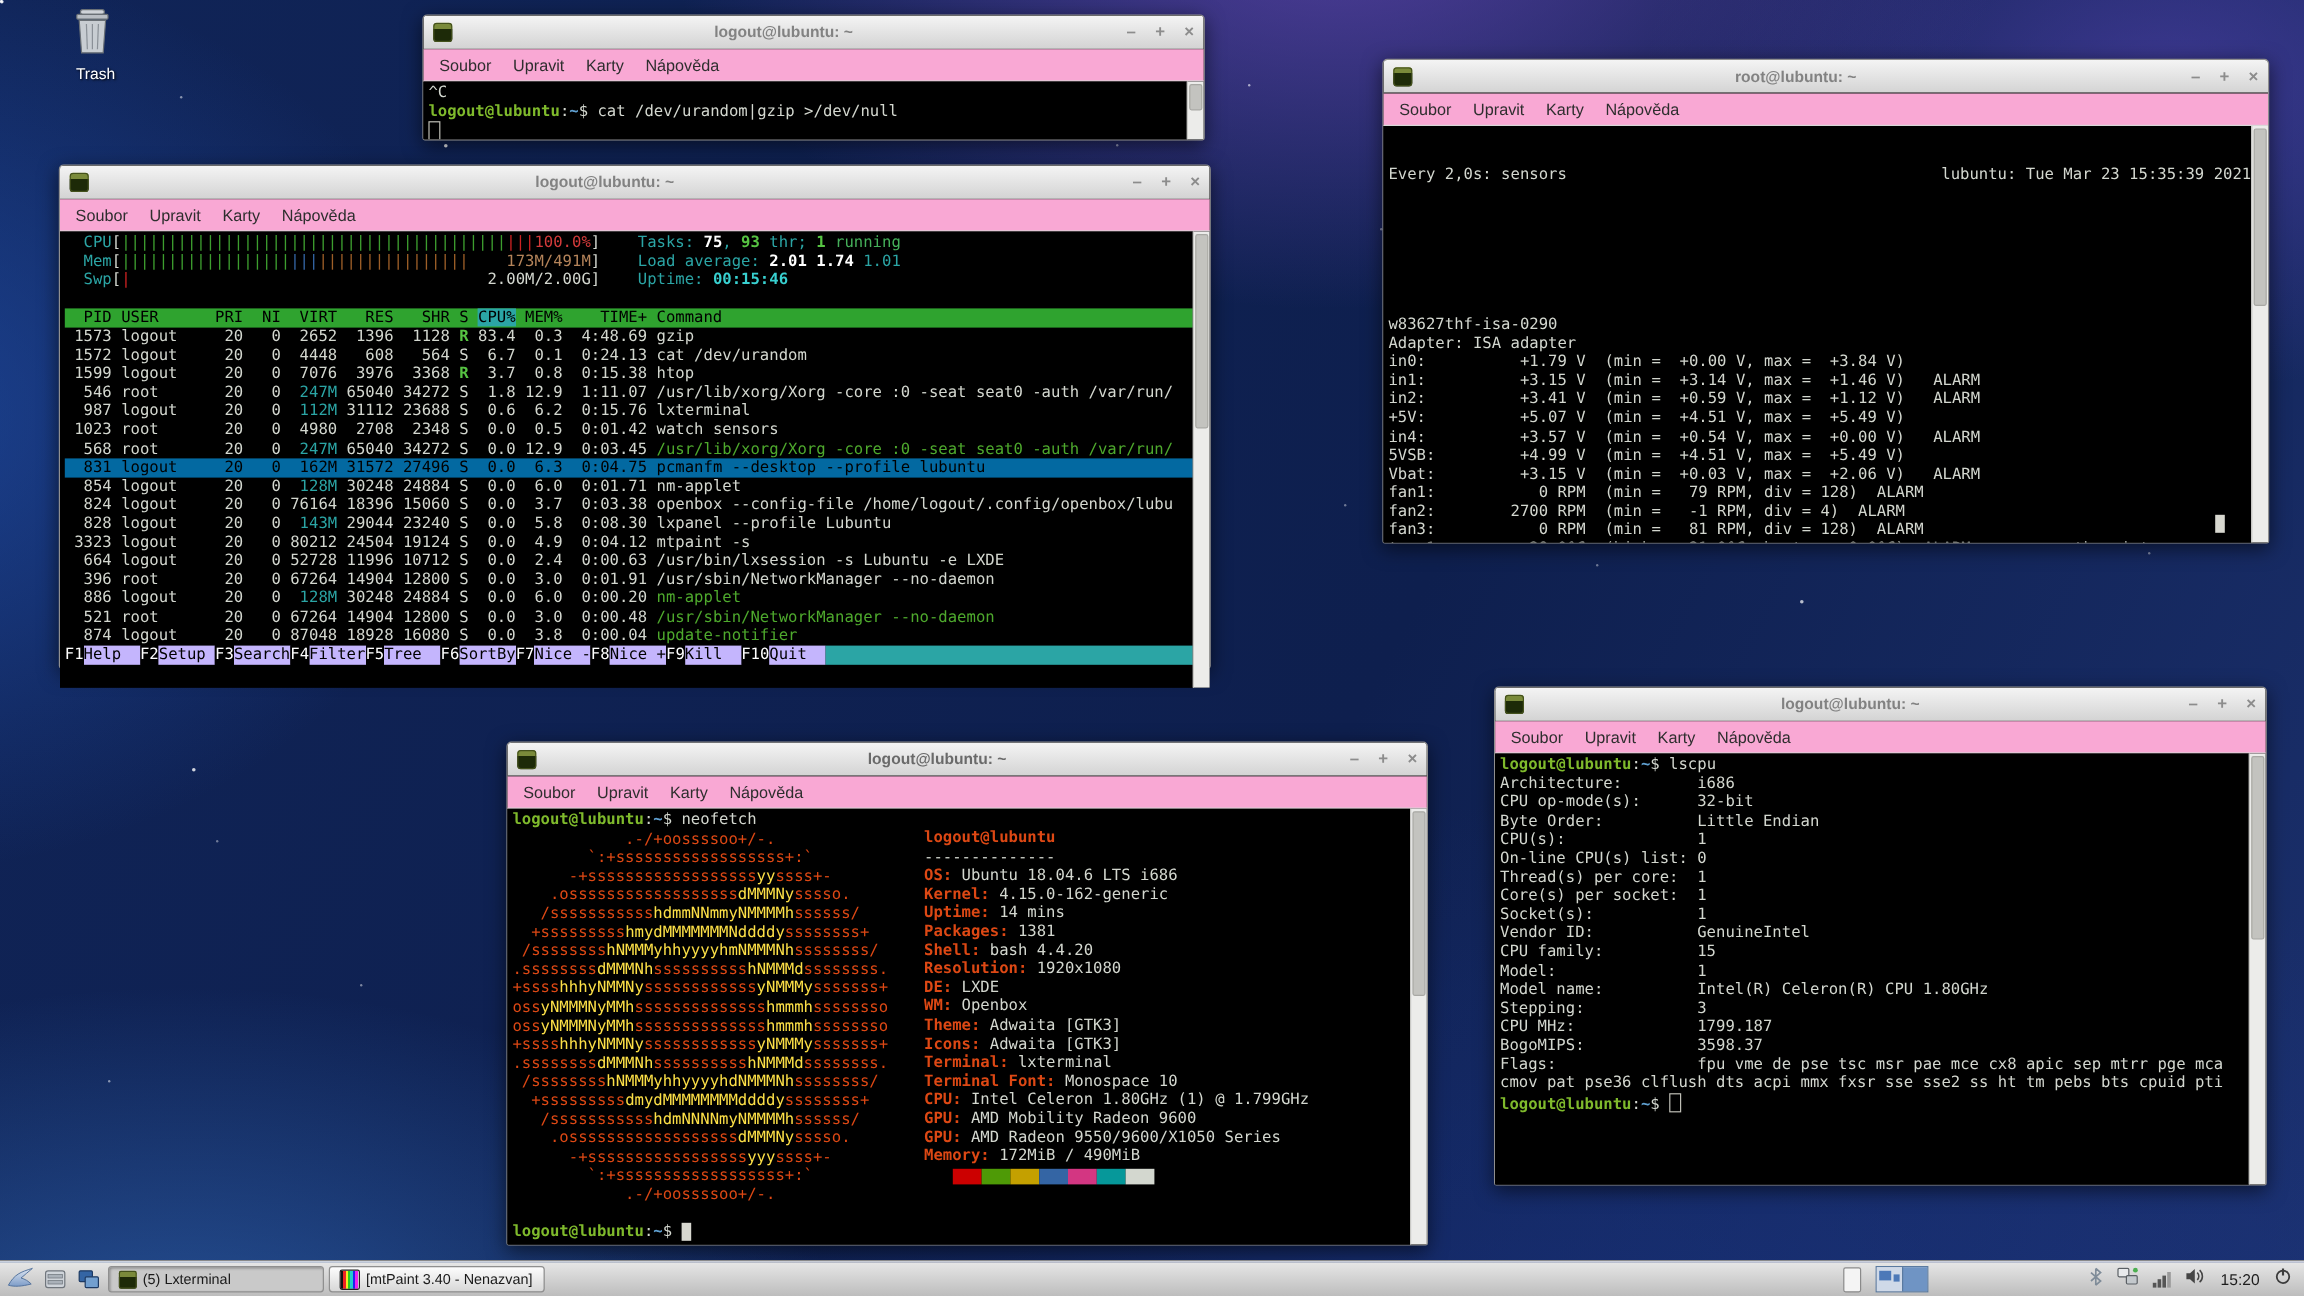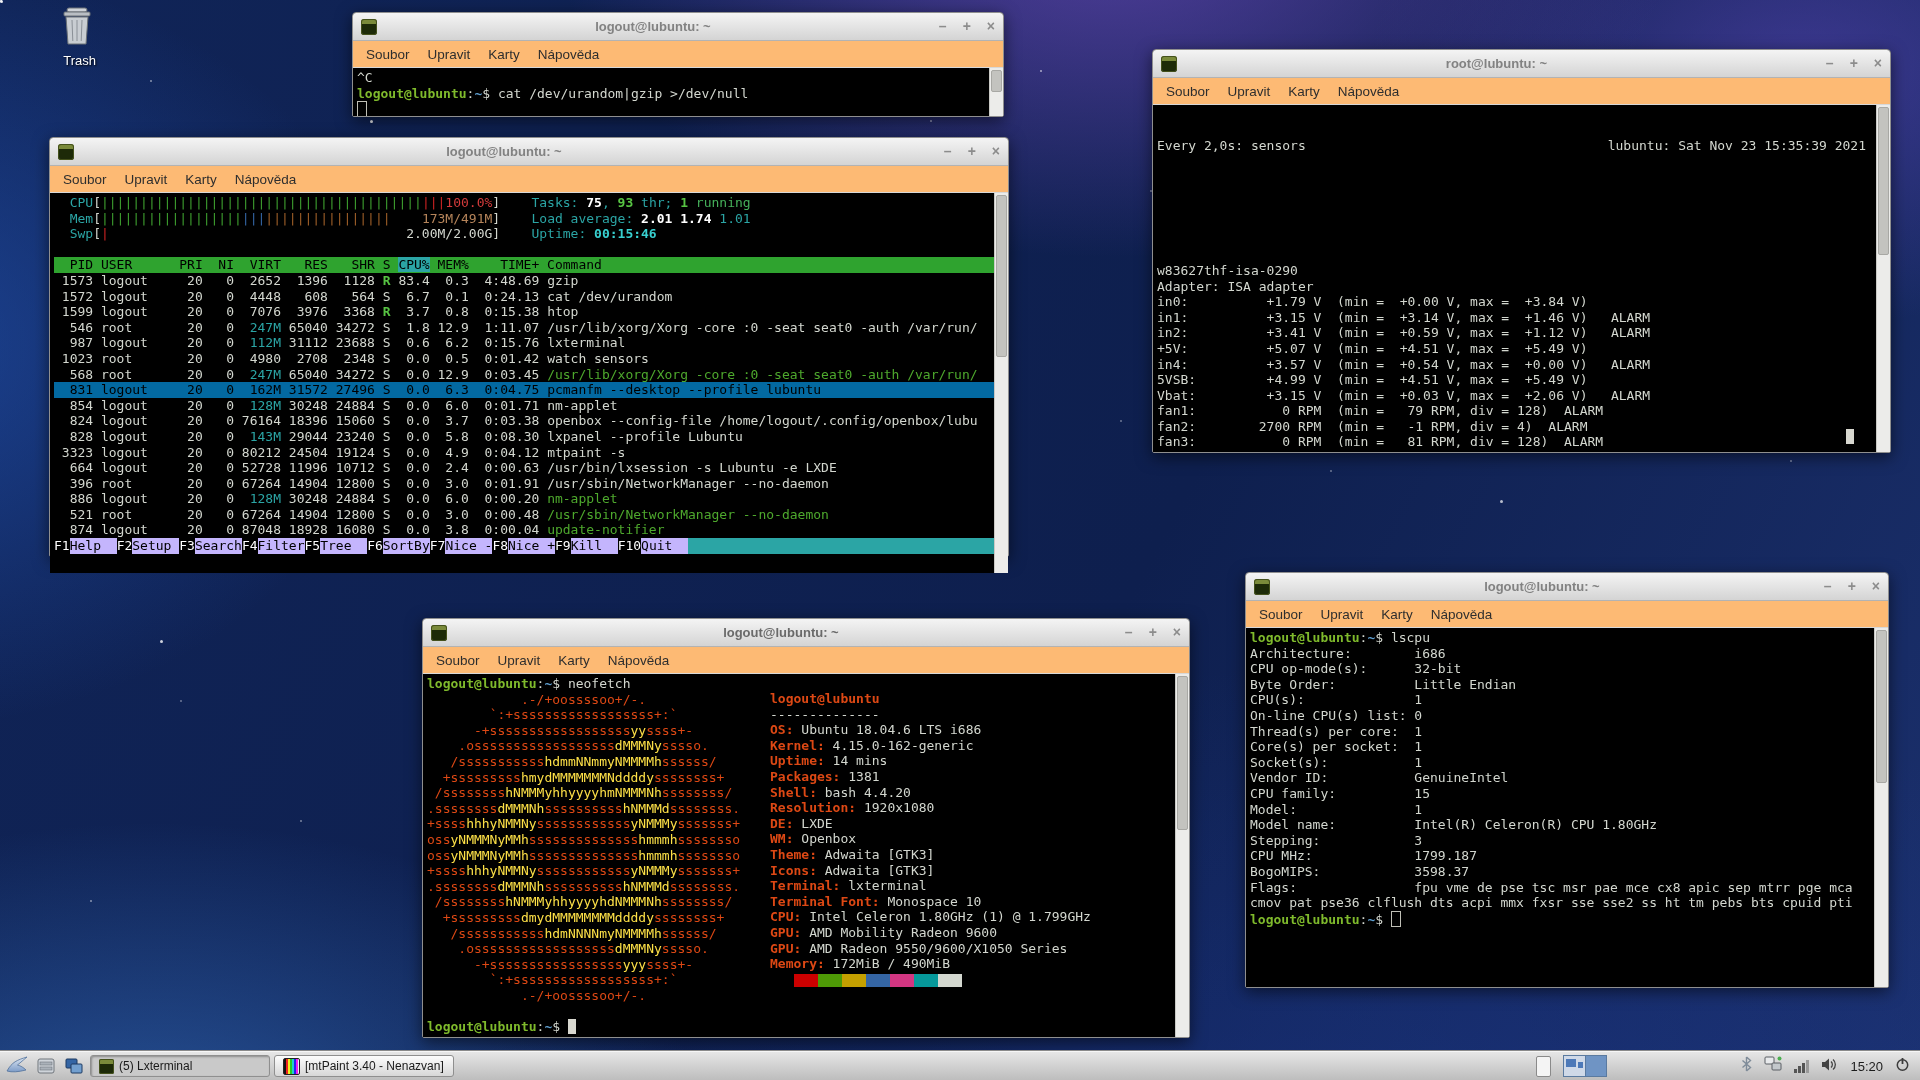--- a/index.html
+++ b/index.html
@@ -42,21 +42,21 @@
   .window{position:absolute;border:1px solid #8f8f8f;border-radius:4px 4px 2px 2px;
           box-shadow:0 4px 16px rgba(0,0,0,.55);background:#000;}
   .titlebar{height:27px;display:flex;align-items:center;padding:0 8px;
             background:linear-gradient(#f4f4f4,#d4d4d4);border-bottom:1px solid #b3b3b3;
             border-radius:3px 3px 0 0;}
   .win-icon{width:16px;height:16px;border-radius:3px;margin-right:6px;flex:0 0 auto;
             background:linear-gradient(#7a8a3a 0 5px,#1d2a08 5px);box-shadow:inset 0 0 0 1px #44511c;}
   .title{flex:1;text-align:center;font-size:13px;font-weight:bold;color:#828282;
          white-space:nowrap;overflow:hidden;}
   .ctrl{color:#8c8c8c;font-size:14px;font-weight:bold;margin-left:16px;line-height:27px;cursor:default;}
-  .menubar{height:26px;background:#fdba74;display:flex;align-items:center;padding:0 4px;
+  .menubar{height:26px;background:#f9a8d4;display:flex;align-items:center;padding:0 4px;
            border-bottom:1px solid #d8d8d8;font-size:13.5px;color:#2e2e2e;}
   .menubar span{padding:0 9px;}
   .content{position:relative;display:flex;background:#000;}
   .term{flex:1;background:#000;color:#d3d7cf;font-family:"DejaVu Sans Mono",monospace;
         font-size:13px;line-height:15.6px;white-space:pre;overflow:hidden;
         padding:2px 0 0 4px;position:relative;}
   .tline{min-height:15.6px;}
   .sb{width:13px;background:#ececea;border-left:1px solid #c9c9c5;position:relative;flex:0 0 auto;}
   .sb-thumb{position:absolute;top:2px;left:1px;right:1px;height:42%;background:#c3c3bf;
             border:1px solid #a8a8a4;border-radius:2px;}
@@ -200,22 +200,22 @@
     <span class="ctrl">×</span>
   </div>
   <div class="menubar">
     <span>Soubor</span>
     <span>Upravit</span>
     <span>Karty</span>
     <span>Nápověda</span>
   </div>
   <div class="content" style="height:347px;">
     <div class="term" id="sensors-screen">
-      <div class="tline" style="display:flex;justify-content:space-between;padding-right:10px;">
-        <span>Every 2,0s: sensors</span><span>lubuntu: Sat Nov 23 15:35:39 2021</span>
+      <div class="tline" style="display:flex;justify-content:space-between;">
+        <span>Every 2,0s: sensors</span><span>lubuntu: Tue Mar 23 15:35:39 2021</span>
       </div>
       <div class="tline"></div><div class="tline"></div>
       <span class="c-cursorf sens-cur"></span>
     <div class="tline">w83627thf-isa-0290</div><div class="tline">Adapter: ISA adapter</div><div class="tline">in0:          +1.79 V  (min =  +0.00 V, max =  +3.84 V)</div><div class="tline">in1:          +3.15 V  (min =  +3.14 V, max =  +1.46 V)   ALARM</div><div class="tline">in2:          +3.41 V  (min =  +0.59 V, max =  +1.12 V)   ALARM</div><div class="tline">+5V:          +5.07 V  (min =  +4.51 V, max =  +5.49 V)</div><div class="tline">in4:          +3.57 V  (min =  +0.54 V, max =  +0.00 V)   ALARM</div><div class="tline">5VSB:         +4.99 V  (min =  +4.51 V, max =  +5.49 V)</div><div class="tline">Vbat:         +3.15 V  (min =  +0.03 V, max =  +2.06 V)   ALARM</div><div class="tline">fan1:           0 RPM  (min =   79 RPM, div = 128)  ALARM</div><div class="tline">fan2:        2700 RPM  (min =   -1 RPM, div = 4)  ALARM</div><div class="tline">fan3:           0 RPM  (min =   81 RPM, div = 128)  ALARM</div><div class="tline">temp1:        +29.0°C  (high = +21.0°C, hyst =  +0.0°C)  ALARM  sensor = thermistor</div></div>
     <div class="sb">
         <div class="sb-thumb"></div>
       </div>
   </div>
 </div>
 

